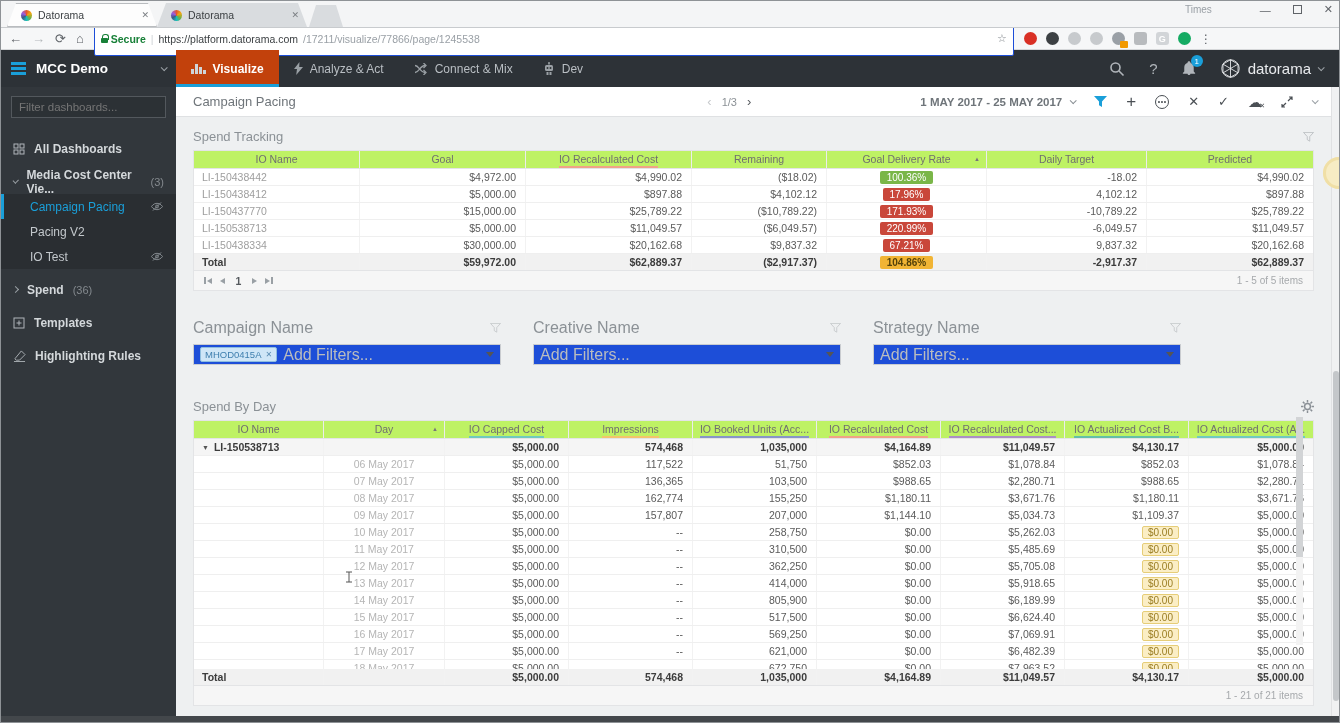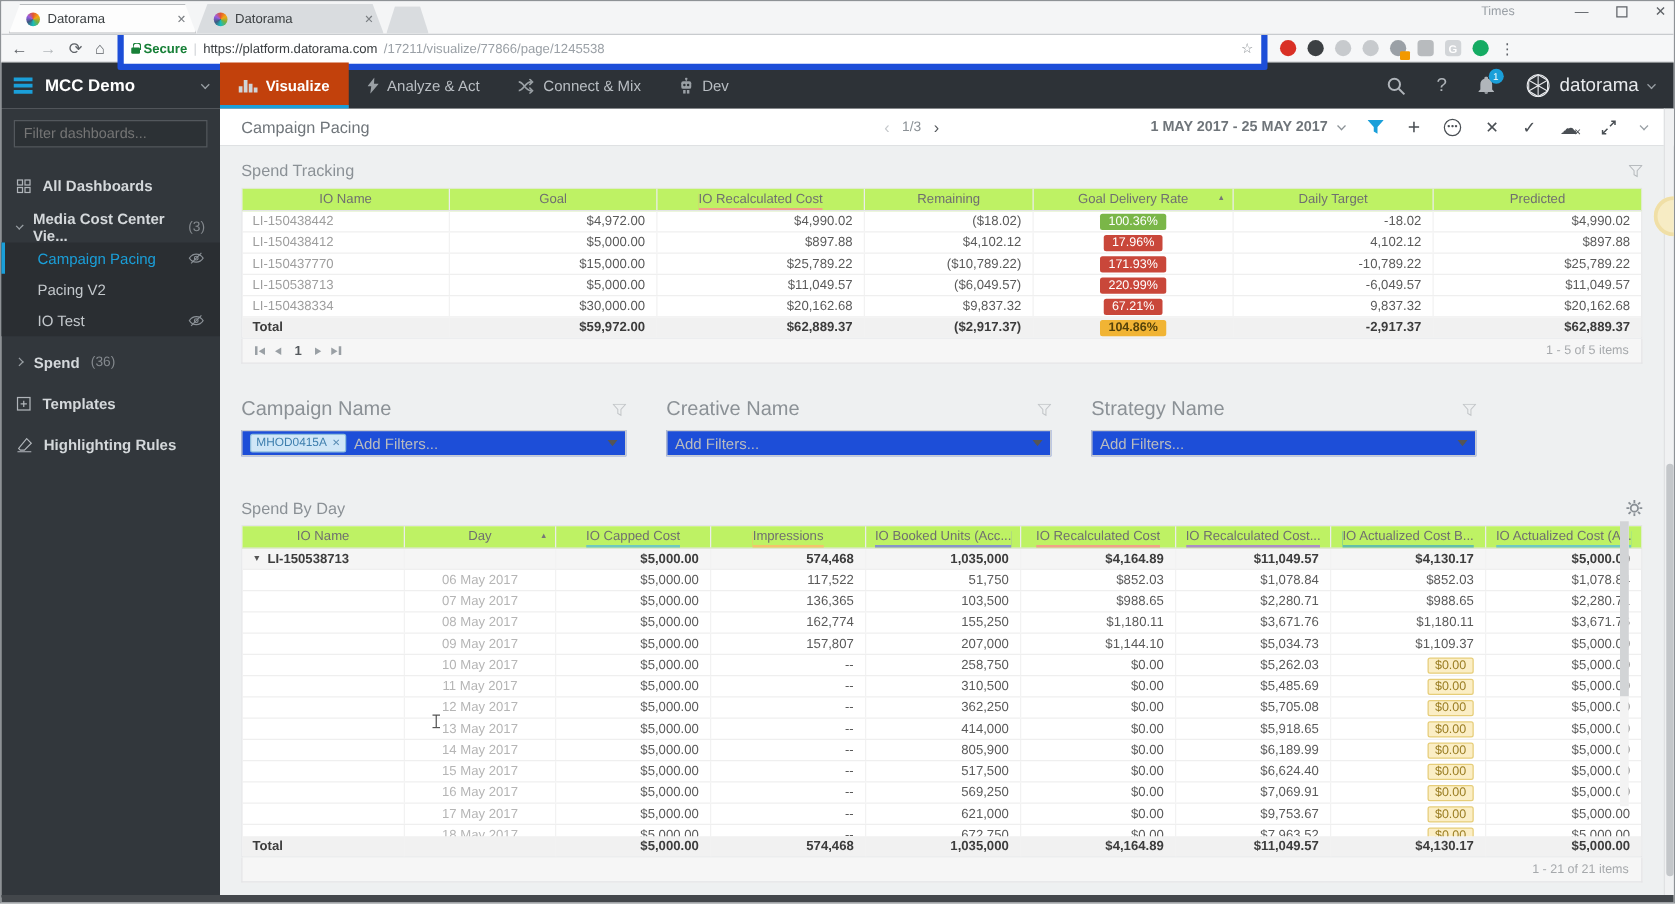--- a/index.html
+++ b/index.html
@@ -15,21 +15,21 @@
   .favicon { width:11px; height:11px; border-radius:50%; background:conic-gradient(#e4572e,#f3a712,#76b041,#17bebb,#3d5a80,#9b5de5,#e4572e); flex:none; }
   .tab-title { flex:1; overflow:hidden; white-space:nowrap; }
   .tab-close { color:#7a7e82; font-size:9px; }
   .win-controls { position:absolute; right:6px; top:2px; display:flex; align-items:center; gap:22px; color:#5f6368; font-size:11px; }
   .win-title { color:#9aa0a6; font-size:10px; margin-right:26px; }
   .restore-glyph { display:inline-block; width:9px; height:9px; border:1px solid #5f6368; }
 
   .urlbar { height:22px; background:#f6f7f8; display:flex; align-items:center; padding:0 8px; gap:10px; border-bottom:1px solid #d5d7d9; }
   .nav-glyph { color:#5f6368; font-size:13px; line-height:1; }
   .nav-glyph.dim { color:#b4b8bb; }
-  .omnibox { flex:1; max-width:920px; height:34px; background:#fff; border:5px solid #1d4ed8; border-radius:2px; display:flex; align-items:center; padding:0 6px; gap:5px; font-size:10.5px; }
+  .omnibox { flex:1; max-width:920px; height:34px; background:#fff; border:1px solid #1d4ed8; border-radius:2px; display:flex; align-items:center; padding:0 6px; gap:5px; font-size:10.5px; }
   .secure { color:#188038; display:flex; align-items:center; gap:3px; font-weight:bold; }
   .lock { width:7px; height:9px; position:relative; }
   .lock::before { content:""; position:absolute; left:1px; top:0; width:5px; height:5px; border:1.2px solid #188038; border-radius:3px 3px 0 0; border-bottom:none; }
   .lock::after { content:""; position:absolute; left:0; top:3.5px; width:7px; height:5.5px; background:#188038; border-radius:1px; }
   .omni-sep { color:#d0d3d6; }
   .url-domain { color:#3c4043; }
   .url-path { color:#9aa0a6; }
   .omni-star { margin-left:auto; color:#8a8f94; font-size:11px; }
   .ext-row { display:flex; align-items:center; gap:9px; }
   .ext { width:13px; height:13px; border-radius:50%; position:relative; }
@@ -128,21 +128,21 @@
 
   
   .filters-row { display:flex; gap:32px; margin-top:28px; }
   .filter-widget { width:308px; }
   .fw-title-row { display:flex; align-items:center; margin-bottom:7px; }
   .fw-title { font-size:16px; color:#8b9196; }
   .fw-funnel { margin-left:auto; color:#c3c6c9; }
   .fw-box { height:21px; background:#1d4ed8; border:1px solid #c9ccd0; display:flex; align-items:center; padding:0 6px; gap:6px; }
   .chip { background:#cfe6f7; border:1px solid #8fbede; color:#3f7fae; font-size:9.5px; padding:1px 4px; border-radius:2px; display:flex; align-items:center; gap:4px; }
   .chip .x { font-size:8px; color:#5a8db4; }
-  .add-filters { color:#b9bcbf; font-size:12px; }
+  .add-filters { color:#b9bcbf; font-size:16px; }
   .fw-caret { margin-left:auto; width:0; height:0; border-left:4px solid transparent; border-right:4px solid transparent; border-top:5px solid #555; }
 
   .sbd-wrap { position:relative; margin-top:34px; }
   .sbd-body { height:230px; overflow:hidden; }
   .inner-scroll { position:absolute; right:11px; top:18px; width:7px; height:228px; background:#f3f3f3; }
   .inner-scroll .thumb { position:absolute; top:0; left:0; width:7px; height:140px; background:#d2d4d6; }
 
   
   .page-scrollbar { position:absolute; right:0; top:86px; width:8px; height:631px; background:#f0f1f2; border-left:1px solid #e0e1e3; }
   .page-scrollbar .thumb { position:absolute; top:284px; left:1px; width:6px; height:330px; background:#c4c7ca; border-radius:3px; }
@@ -766,21 +766,21 @@
                   </div>
                   <div class="td c-num">$5,000.00</div>
                 </div>
                 <div class="trow sbd-grid">
                   <div class="td c-io"></div>
                   <div class="td c-day">17 May 2017</div>
                   <div class="td c-num">$5,000.00</div>
                   <div class="td c-num">--</div>
                   <div class="td c-num">621,000</div>
                   <div class="td c-num">$0.00</div>
-                  <div class="td c-num">$9,753.67</div>
+                  <div class="td c-num">$6,482.39</div>
                   <div class="td c-num">
                     <span class="zero-badge">$0.00</span>
                   </div>
                   <div class="td c-num">$5,000.00</div>
                 </div>
                 <div class="trow sbd-grid">
                   <div class="td c-io"></div>
                   <div class="td c-day">18 May 2017</div>
                   <div class="td c-num">$5,000.00</div>
                   <div class="td c-num">--</div>

